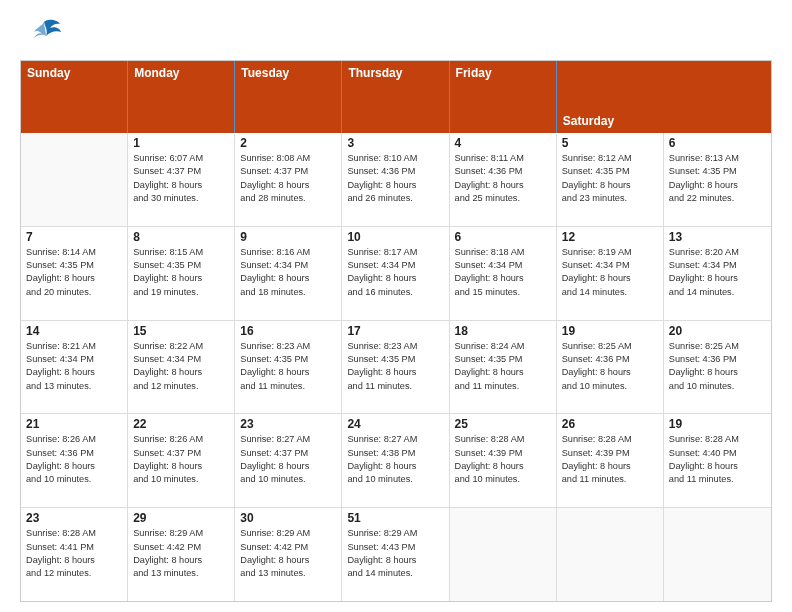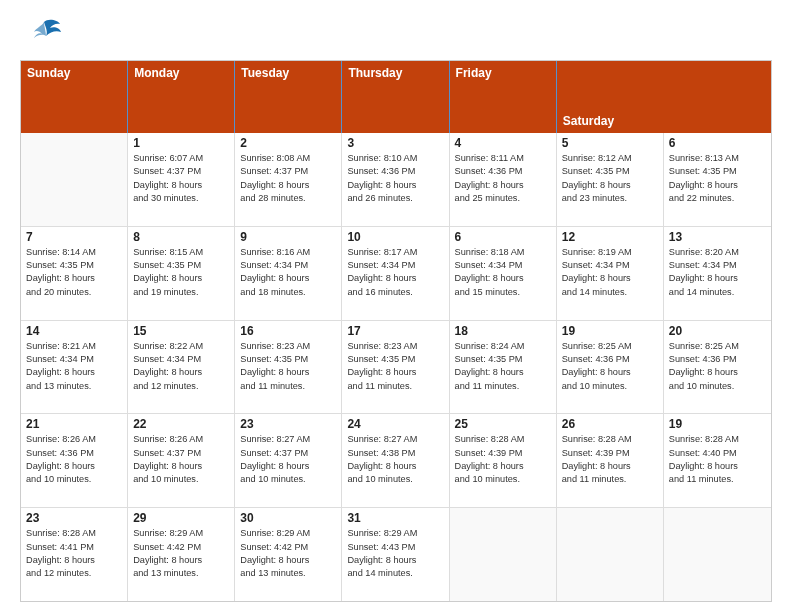--- a/index.html
+++ b/index.html
@@ -349,21 +349,21 @@
             <div class="cell-line">and 13 minutes.</div>
           </div>
           <div class="cal-cell">
             <div class="day-num">30</div>
             <div class="cell-line">Sunrise: 8:29 AM</div>
             <div class="cell-line">Sunset: 4:42 PM</div>
             <div class="cell-line">Daylight: 8 hours</div>
             <div class="cell-line">and 13 minutes.</div>
           </div>
           <div class="cal-cell">
-            <div class="day-num">31</div>
+            <div class="day-num">51</div>
             <div class="cell-line">Sunrise: 8:29 AM</div>
             <div class="cell-line">Sunset: 4:43 PM</div>
             <div class="cell-line">Daylight: 8 hours</div>
             <div class="cell-line">and 14 minutes.</div>
           </div>
           <div class="cal-cell empty"></div>
           <div class="cal-cell empty"></div>
           <div class="cal-cell empty"></div>
         </div>
       </div>

